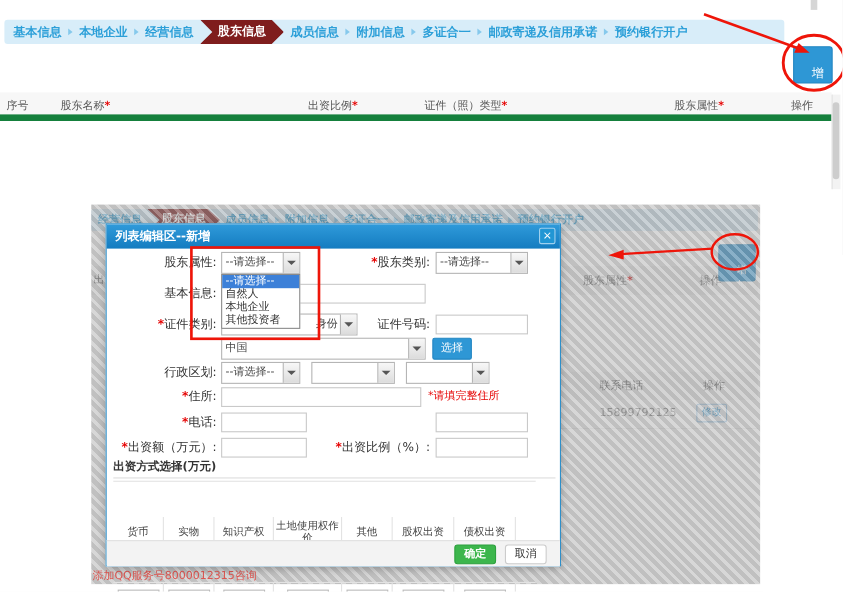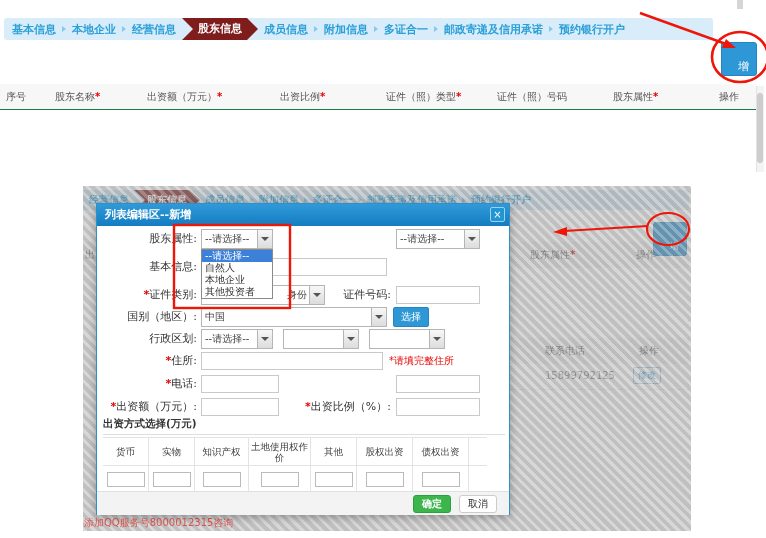--- a/index.html
+++ b/index.html
@@ -13,21 +13,21 @@
   .tab.active{background:#7f1d1d;color:#fff;height:22px;line-height:22px;padding:0 16px;
     clip-path:polygon(0 0,calc(100% - 11px) 0,100% 50%,calc(100% - 11px) 100%,0 100%,11px 50%);}
   .sep{width:0;height:0;border-left:4px solid #86c9ec;border-top:3px solid transparent;border-bottom:3px solid transparent;}
 
   
   .add-btn{position:absolute;background:#2e97d5;color:#fff;border:1px solid #2386c2;border-radius:3px;
     font-size:11px;text-align:center;cursor:pointer;padding:16px;}
   #main-add{left:721px;top:42px;width:36px;height:22px;}
 
   
-  #thead{position:absolute;left:0;top:84px;width:756px;height:26px;background:#f7f7f7;border-bottom:1px solid #15803d;}
+  #thead{position:absolute;left:0;top:84px;width:756px;height:26px;background:#f7f7f7;border-bottom:6px solid #15803d;}
   .th{position:absolute;top:0;height:26px;line-height:26px;font-size:10px;color:#555;white-space:nowrap;}
   .req{color:#e60000;font-weight:bold;}
 
   
   #sb-track{position:absolute;left:756px;top:86px;width:8px;height:86px;background:#f3f3f3;border-left:1px solid #e2e2e2;}
   #sb-thumb{position:absolute;left:757px;top:93px;width:6px;height:70px;background:#cdcdcd;border-radius:3px;}
   #top-artifact{position:absolute;left:737px;top:0;width:6px;height:9px;background:#d6d6d6;}
 
   
   #shot{position:absolute;left:83px;top:186px;width:608px;height:345px;background:#fff;}
@@ -65,21 +65,21 @@
   #dd-list{position:absolute;left:104px;top:45px;width:72px;background:#fff;border:1px solid #8a8a8a;z-index:12;}
   .dd-item{height:12px;line-height:12px;font-size:10px;color:#333;padding-left:3px;white-space:nowrap;cursor:pointer;}
   .dd-item.selected{background:#3c80d8;color:#fff;}
   .blue-btn{position:absolute;background:#2e97d5;border:1px solid #2386c2;color:#fff;font-size:10px;border-radius:2px;text-align:center;}
   #addr-note{position:absolute;left:292px;top:147px;color:#e60000;font-size:10px;line-height:20px;white-space:nowrap;}
   #csec-title{position:absolute;left:6px;top:213px;width:402px;font-size:10.5px;font-weight:bold;color:#333;
     border-bottom:1px solid #ddd;padding-bottom:3px;}
   #ctable{position:absolute;left:6px;top:233px;width:384px;border-top:1px solid #e3e3e3;border-bottom:1px solid #e3e3e3;}
   .crow{display:flex;}
   .ccell{border-right:1px solid #e3e3e3;display:flex;align-items:center;justify-content:center;
-    font-size:9.5px;color:#444;line-height:11px;text-align:center;height:27px;}
+    font-size:9.5px;color:#444;line-height:11px;text-align:center;height:27px;margin-top:32px;}
   .crow.inputs .ccell{border-top:1px solid #e3e3e3;}
   .cin{width:38px;height:15px;border:1px solid #bbb;}
   .cw0{width:46px}.cw1{width:46px}.cw2{width:54px}.cw3{width:62px}.cw4{width:46px}.cw5{width:56px}.cw6{width:56px}
   .cwE{flex:1;border-right:none;}
   #mfoot{position:absolute;left:0;top:287px;right:0;height:24px;background:#f3f3f3;border-top:1px solid #e0e0e0;
     display:flex;align-items:center;justify-content:flex-end;gap:8px;padding-right:12px;}
   #btn-ok{width:38px;height:18px;background:#3cb64c;border:1px solid #2da03e;border-radius:3px;color:#fff;
     font-size:10px;font-weight:bold;line-height:16px;text-align:center;cursor:pointer;}
   #btn-cancel{width:38px;height:18px;background:#fff;border:1px solid #ccc;border-radius:3px;color:#333;
     font-size:10px;line-height:16px;text-align:center;cursor:pointer;}
@@ -109,24 +109,22 @@
     <span class="sep"></span>
     <span class="tab">预约银行开户</span>
   </div>
 
   <button class="add-btn" id="main-add">增加</button>
   <div id="top-artifact"></div>
 
   <div id="thead">
     <span class="th" style="left:6px"><span>序号</span></span>
     <span class="th" style="left:55px"><span>股东名称</span><span class="req">*</span></span>
-    <span class="th" style="left:147px"><span>出资额（万元）</span><span class="req">*</span></span>
     <span class="th" style="left:280px"><span>出资比例</span><span class="req">*</span></span>
     <span class="th" style="left:386px"><span>证件（照）类型</span><span class="req">*</span></span>
-    <span class="th" style="left:497px"><span>证件（照）号码</span></span>
     <span class="th" style="left:613px"><span>股东属性</span><span class="req">*</span></span>
     <span class="th" style="left:719px"><span>操作</span></span>
   </div>
 
   <div id="sb-track"></div>
   <div id="sb-thumb"></div>
 
   <div id="shot">
 
     <div class="tabbar" id="shot-tabbar">
@@ -163,20 +161,21 @@
       <div id="mtitlebar">
         <span id="mtitle">列表编辑区--新增</span>
         <span id="mclose">×</span>
       </div>
 
       <span class="mlabel" style="top:25px">股东属性:</span>
       <div class="select" style="left:104px;top:25px;width:72px">
         <span class="sel-text">--请选择--</span>
           <span class="sel-btn"></span>
       </div>
+      <span class="mlabel2" style="top:25px"><span class="req">*</span><span>股东类别:</span></span>
       <div class="select" style="left:299px;top:25px;width:84px">
         <span class="sel-text">--请选择--</span>
           <span class="sel-btn"></span>
       </div>
 
       <div id="dd-list">
         <div class="dd-item selected">--请选择--</div>
         <div class="dd-item">自然人</div>
         <div class="dd-item">本地企业</div>
         <div class="dd-item">其他投资者</div>
@@ -186,21 +185,20 @@
       <input class="tin" style="left: 104px; top: 54px; width: 186px;">
 
       <span class="mlabel" style="top:81px"><span class="req">*</span><span>证件类别:</span></span>
       <div class="select" style="left:104px;top:81px;width:124px">
         <span class="sel-text right">身份</span>
           <span class="sel-btn"></span>
       </div>
       <span class="mlabel2" style="top:81px">证件号码:</span>
       <input class="tin" style="left: 299px; top: 82px; width: 84px;">
 
-      <span class="mlabel" style="top:103px">国别（地区）:</span>
       <div class="select" style="left:104px;top:103px;width:186px">
         <span class="sel-text">中国</span>
           <span class="sel-btn"></span>
       </div>
       <span class="blue-btn" style="left:296px;top:103px;width:36px;height:20px;line-height:18px">选择</span>
 
       <span class="mlabel" style="top:125px">行政区划:</span>
       <div class="select" style="left:104px;top:125px;width:72px">
         <span class="sel-text">--请选择--</span>
           <span class="sel-btn"></span>

